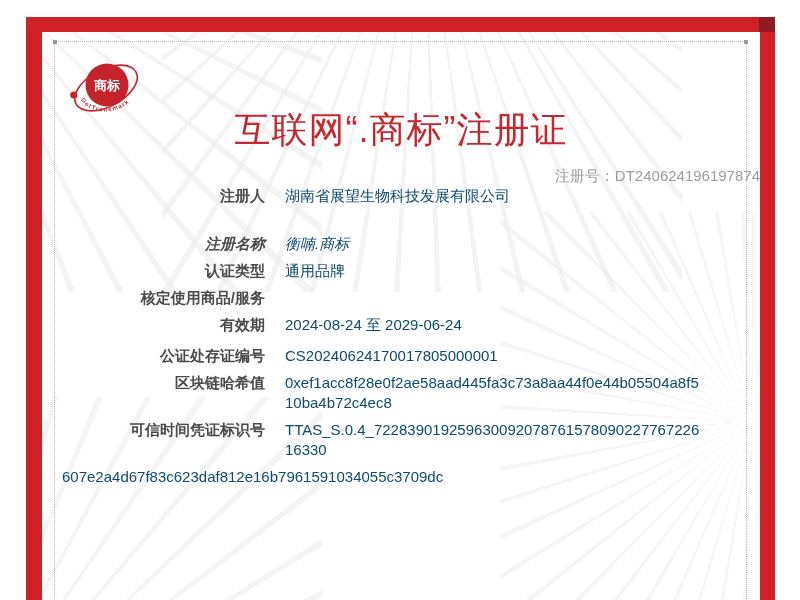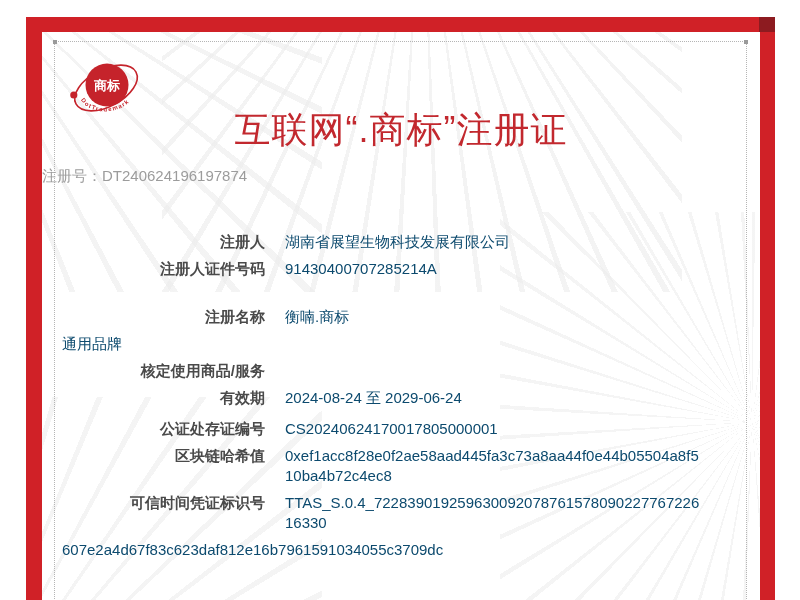--- a/index.html
+++ b/index.html
@@ -42,35 +42,35 @@
   .corner-mark.tl{left:-2px;top:-2px;}
   .corner-mark.tr{right:-2px;top:-2px;}
   .logo{position:absolute;left:28px;top:22px;width:72px;height:72px;}
   .content{position:relative;z-index:2;}
   .title{
     padding-top:76px;text-align:center;
     font-size:36px;line-height:44px;font-weight:400;
     color:#c2282e;letter-spacing:1px;
   }
   .subtitle{
-    margin-top:14px;text-align:left;
+    margin-top:14px;text-align:right;
     font-size:15px;line-height:20px;color:#9c9c9c;
   }
-  .fields{margin-top:46px;}
+  .fields{}
   .row{display:flex;margin-bottom:7px;}
   .row .label{
     flex:0 0 223px;text-align:right;
     font-size:15px;line-height:20px;font-weight:700;color:#4a4a4a;
   }
   .row .value{
     margin-left:20px;width:420px;
     font-size:15px;line-height:20px;color:#0c4a6e;
     word-break:break-all;
   }
-  .row.group-b{margin-top:28px;}
+  .row.group-b{margin-top:28px;font-style:italic;}
   .row.group-c{margin-top:11px;}
 </style>
 </head>
 <body>
 
 <div class="frame">
   <div class="corner-notch"></div>
 
   <div class="page">
 
@@ -102,30 +102,27 @@
       <div class="subtitle">
         <span>注册号：</span><span>DT240624196197874</span>
       </div>
 
       <div class="fields">
 
         <div class="row">
           <div class="label">注册人</div>
           <div class="value">湖南省展望生物科技发展有限公司</div>
         </div>
-        <div class="row">
-          <div class="label">注册人证件号码</div>
-          <div class="value">91430400707285214A</div>
-        </div>
 
         <div class="row group-b">
           <div class="label">注册名称</div>
           <div class="value">衡喃.商标</div>
         </div>
         <div class="row">
+          <div class="label">认证类型</div>
           <div class="value">通用品牌</div>
         </div>
         <div class="row">
           <div class="label">核定使用商品/服务</div>
         </div>
         <div class="row">
           <div class="label">有效期</div>
           <div class="value">2024-08-24 至 2029-06-24</div>
         </div>
 

